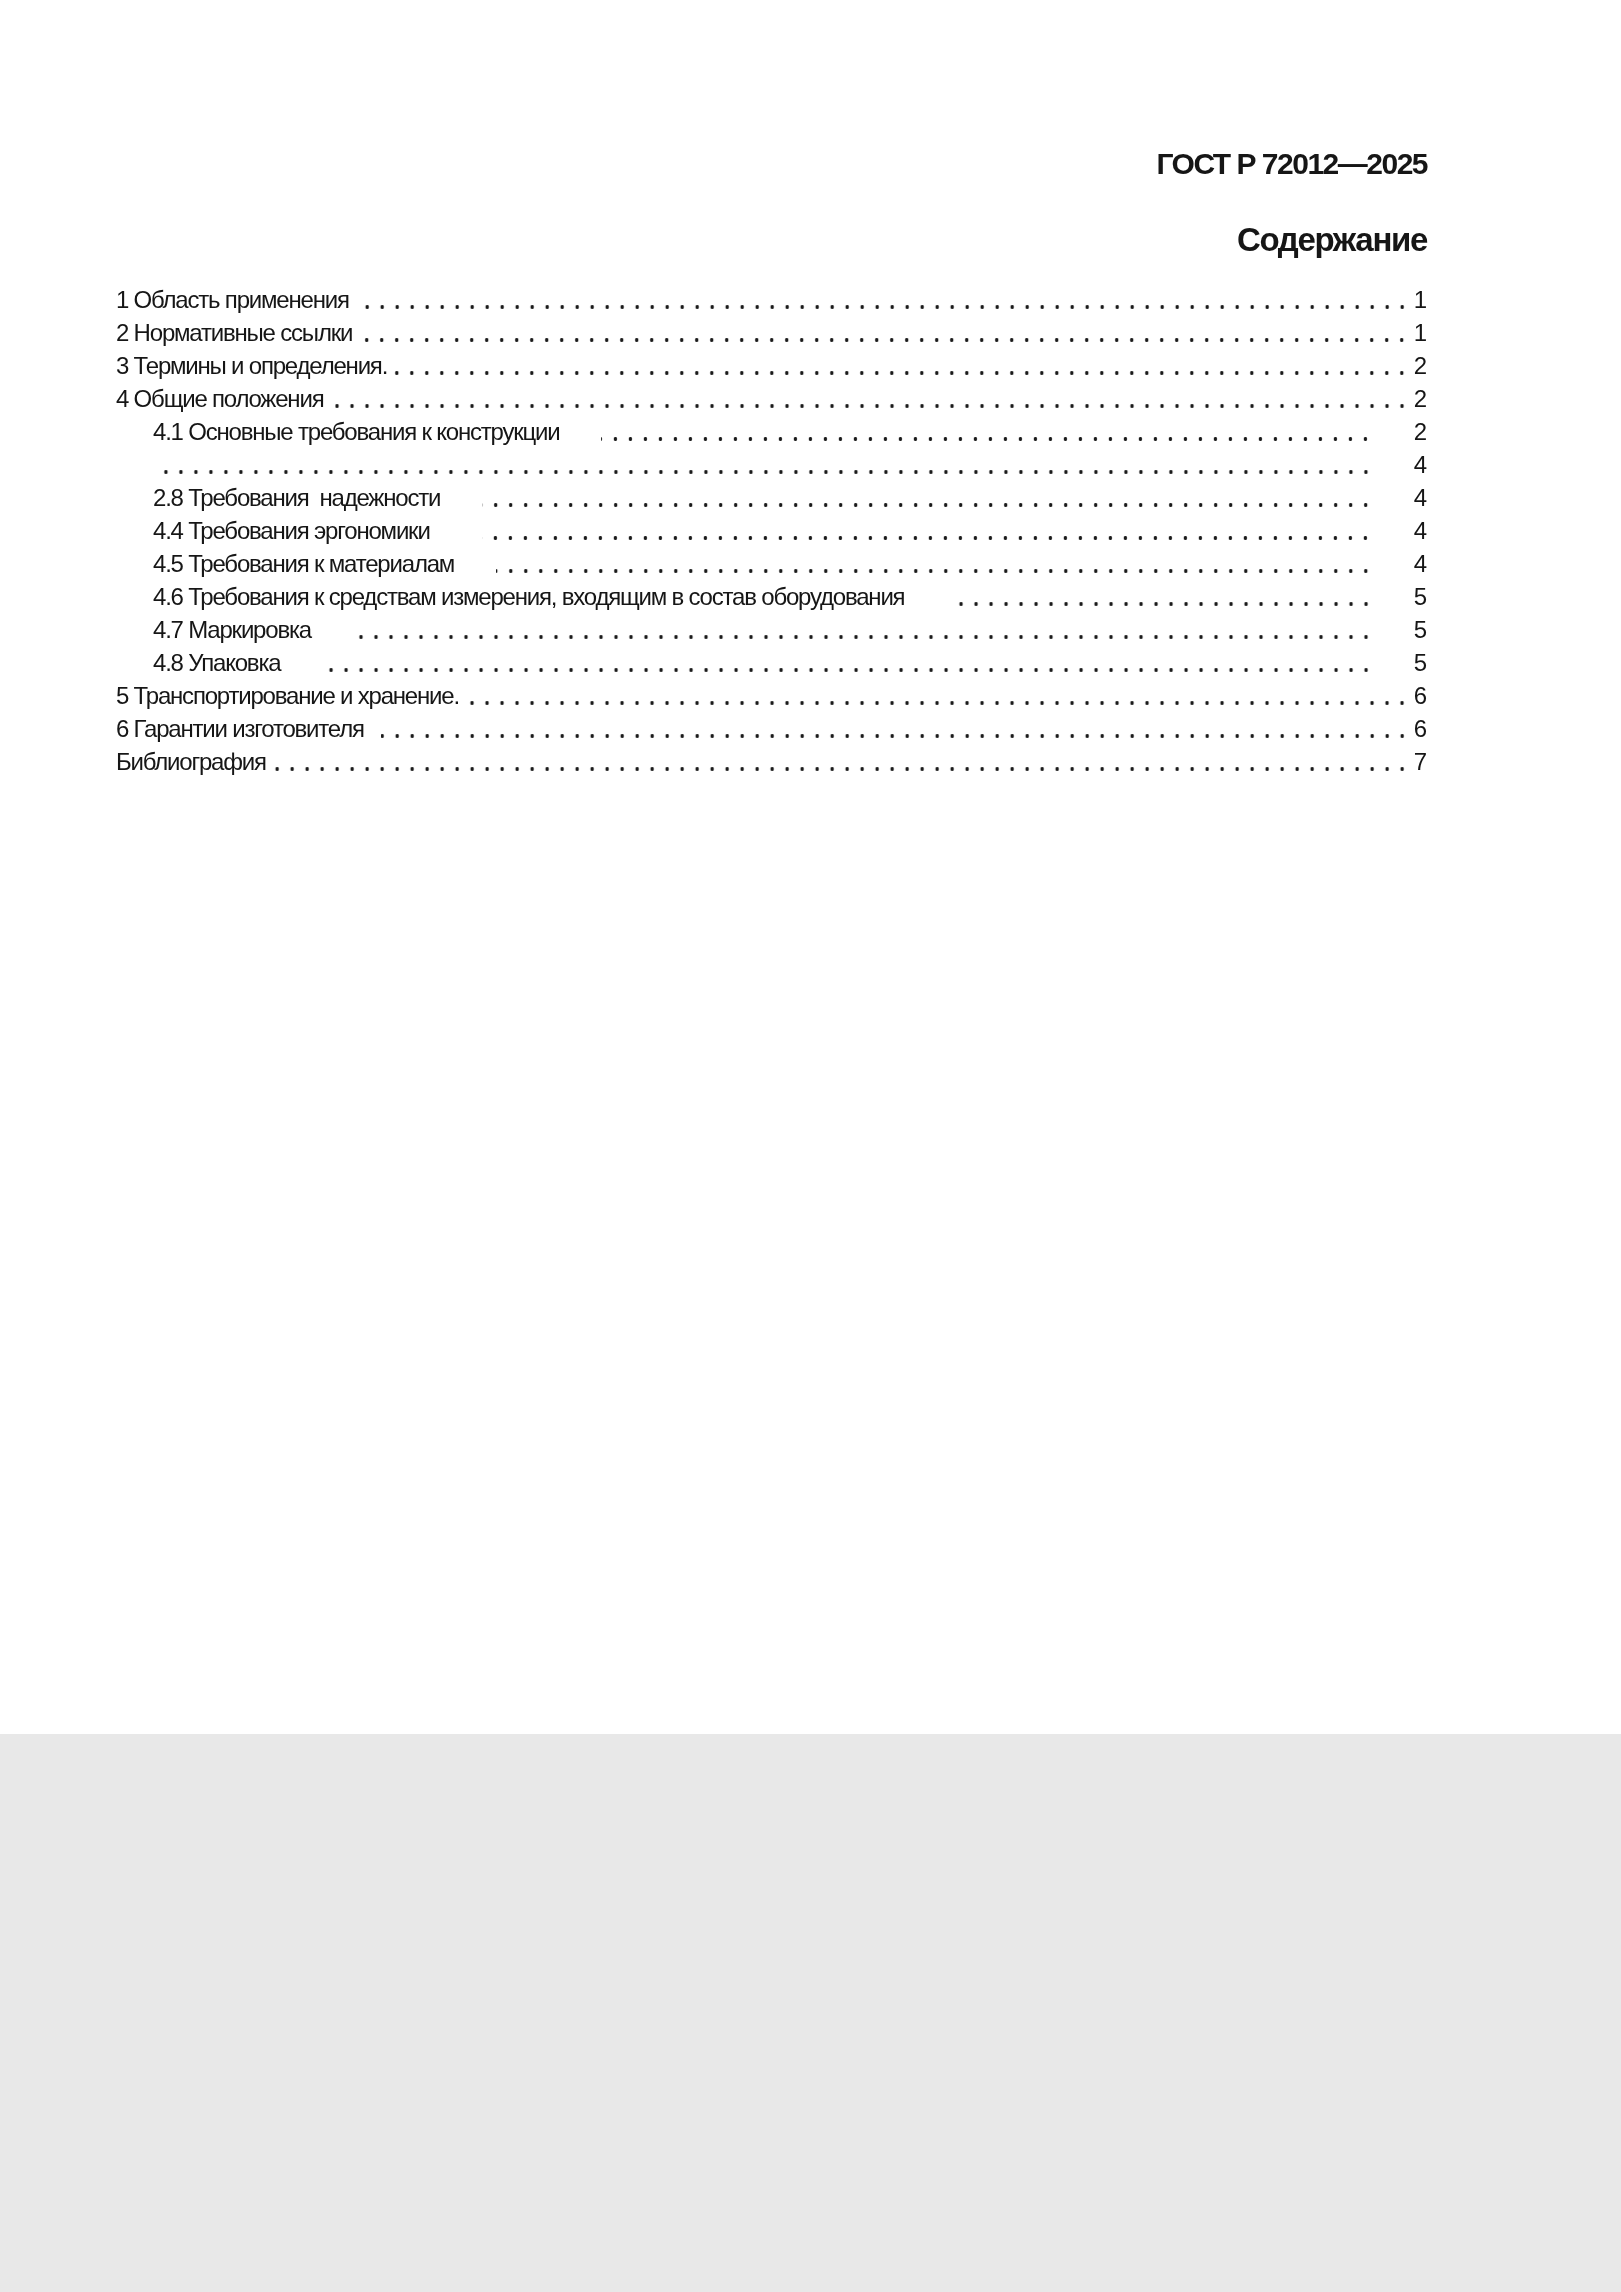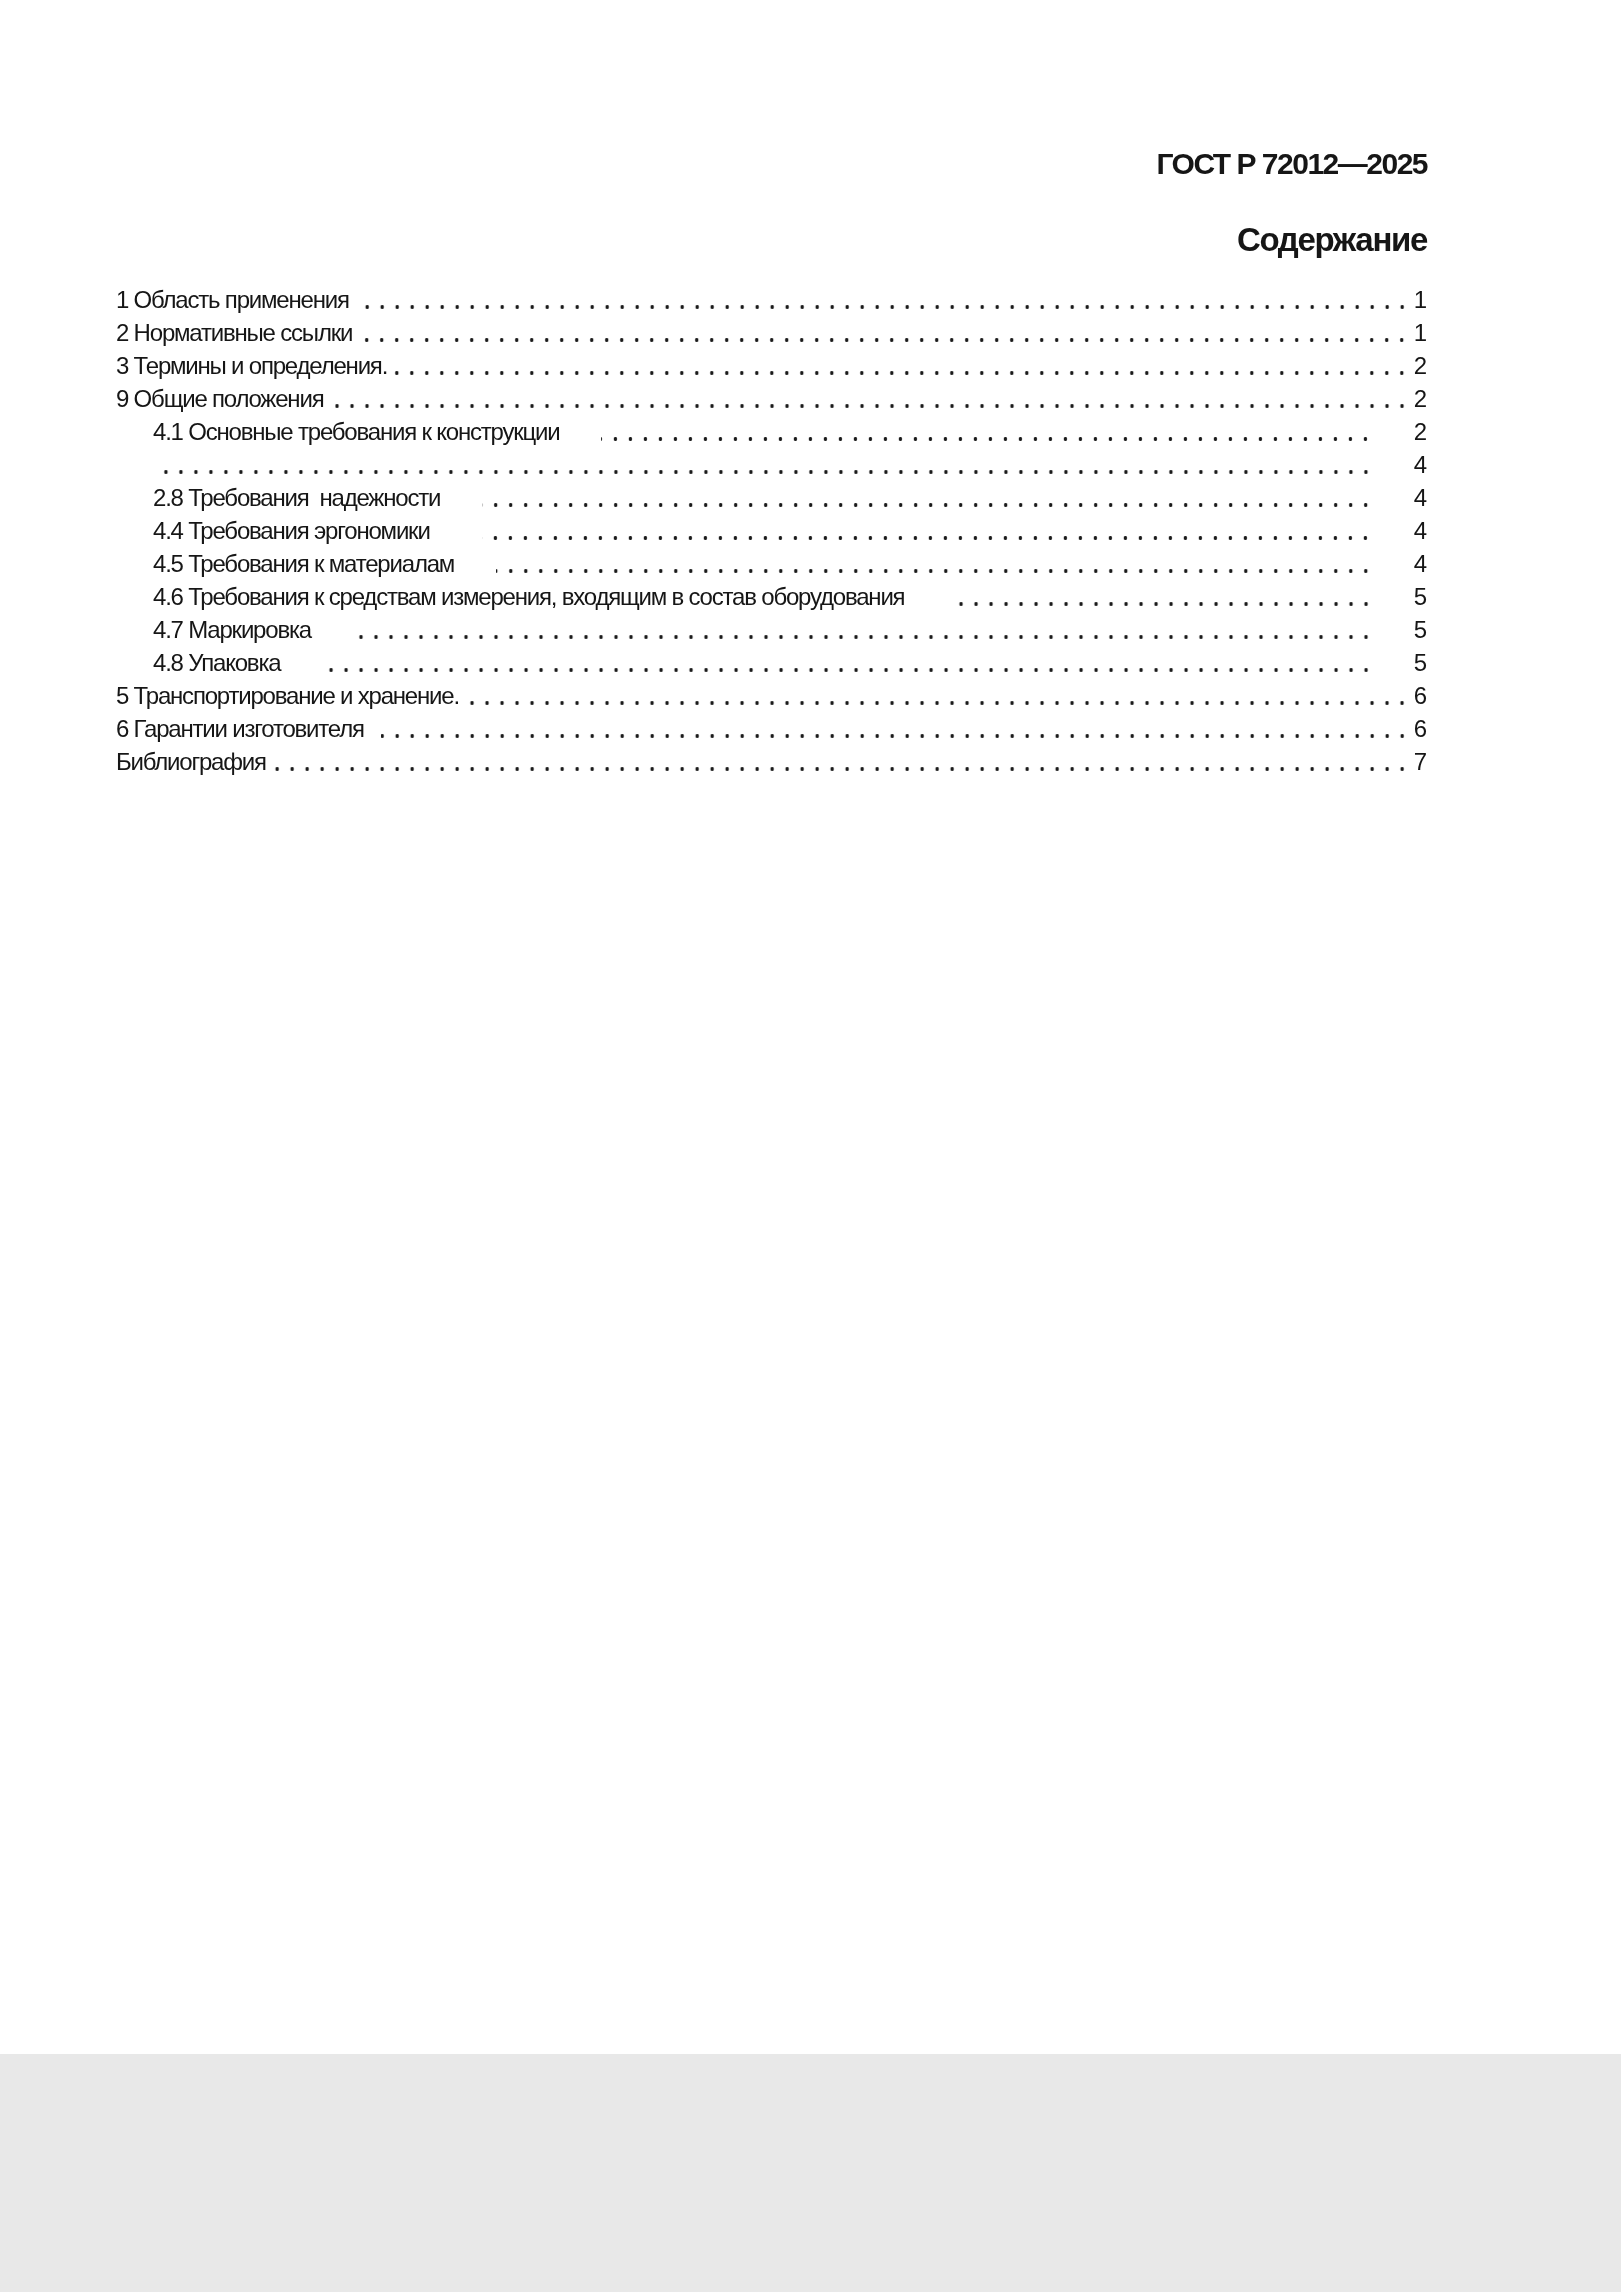--- a/index.html
+++ b/index.html
@@ -1,19 +1,19 @@
 <!DOCTYPE html>
 <html><head>
 <meta charset="utf-8">
 <style>
   html, body { margin: 0; padding: 0; background: #e8e8e8; }
   .page {
     position: relative;
     width: 1621px;
-    height: 2054px;
+    height: 1734px;
     background: #ffffff;
     font-family: "Liberation Sans", sans-serif;
     color: #161616;
     overflow: hidden;
   }
   .doc-header {
     position: absolute;
     top: 149px;
     right: 194px;
     font-size: 30px;
@@ -91,21 +91,21 @@
 
 <div class="page">
   <div class="doc-header">ГОСТ Р 72012—2025</div>
 
   <div class="doc-title">Содержание</div>
 
   <div class="toc">
       <div class="toc-row"><span class="toc-label">1 Область применения</span><span class="leader"></span><span class="toc-page">1</span></div>
       <div class="toc-row"><span class="toc-label">2 Нормативные ссылки</span><span class="leader"></span><span class="toc-page">1</span></div>
       <div class="toc-row"><span class="toc-label">3 Термины и определения.</span><span class="leader"></span><span class="toc-page">2</span></div>
-      <div class="toc-row"><span class="toc-label">9 Общие положения </span><span class="leader"></span><span class="toc-page">2</span></div>
+      <div class="toc-row"><span class="toc-label">4 Общие положения </span><span class="leader"></span><span class="toc-page">2</span></div>
       <div class="toc-row sub"><span class="toc-label">4.1 Основные требования к конструкции</span><span class="leader"></span><span class="toc-page">2</span></div>
       <div class="toc-row sub"><span class="leader"></span><span class="toc-page">4</span></div>
       <div class="toc-row sub"><span class="toc-label">2.8 Требования  надежности</span><span class="leader"></span><span class="toc-page">4</span></div>
       <div class="toc-row sub"><span class="toc-label">4.4 Требования эргономики  </span><span class="leader"></span><span class="toc-page">4</span></div>
       <div class="toc-row sub"><span class="toc-label">4.5 Требования к материалам</span><span class="leader"></span><span class="toc-page">4</span></div>
       <div class="toc-row sub"><span class="toc-label">4.6 Требования к средствам измерения, входящим в состав оборудования </span><span class="leader"></span><span class="toc-page">5</span></div>
       <div class="toc-row sub"><span class="toc-label">4.7 Маркировка</span><span class="leader"></span><span class="toc-page">5</span></div>
       <div class="toc-row sub"><span class="toc-label">4.8 Упаковка </span><span class="leader"></span><span class="toc-page">5</span></div>
       <div class="toc-row"><span class="toc-label">5 Транспортирование и хранение.</span><span class="leader"></span><span class="toc-page">6</span></div>
       <div class="toc-row"><span class="toc-label">6 Гарантии изготовителя  </span><span class="leader"></span><span class="toc-page">6</span></div>

